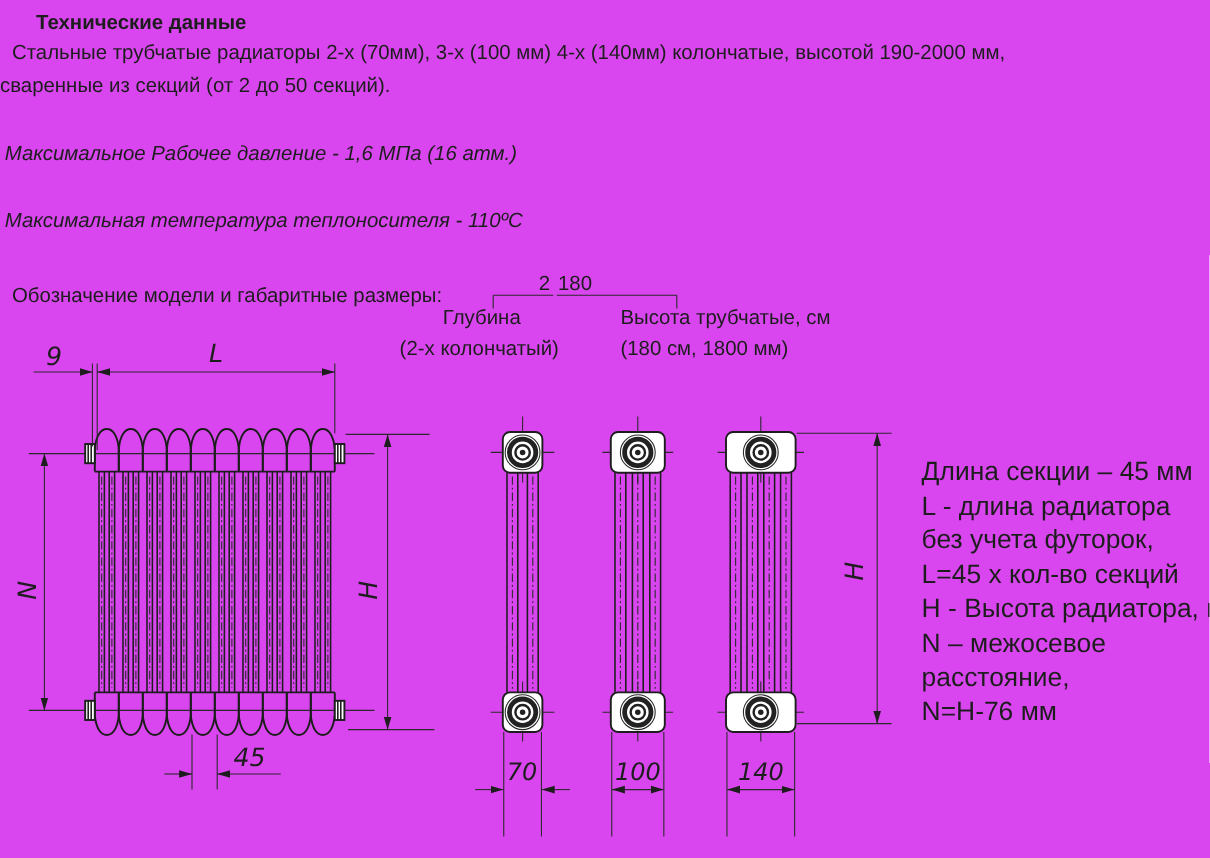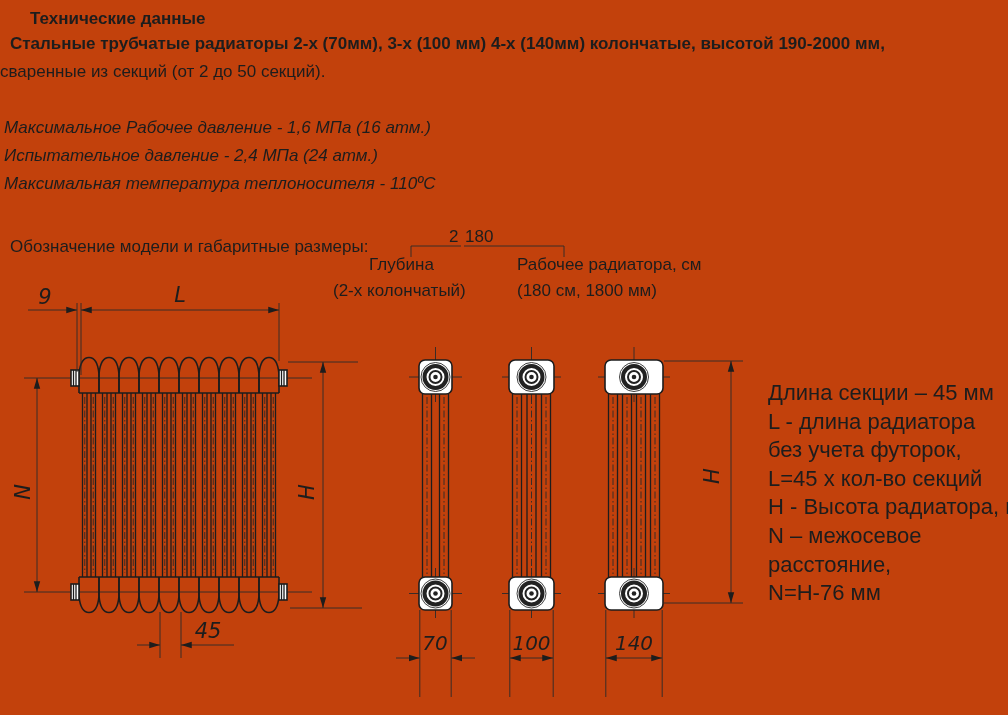--- a/index.html
+++ b/index.html
@@ -1,17 +1,17 @@
 <!DOCTYPE html>
 <html><head>
 <meta charset="utf-8">
 <style>
   html,body { margin:0; padding:0; background:#ffffff; }
   .page {
-    position:relative; width:1008px; height:715px; background:#c2410c;
+    position:relative; width:1008px; height:715px; background:#d946ef;
     font-family:"Liberation Sans", sans-serif; color:#1d1d1d; overflow:hidden;
   }
   .t { position:absolute; white-space:pre; font-size:17px; line-height:22px; color:#1d1d1d; }
   .bold { font-weight:bold; }
   .block { position:absolute; white-space:pre; font-size:17px; line-height:28px; color:#1d1d1d; }
   .legend { position:absolute; white-space:pre; font-size:22px; line-height:28.6px; color:#1d1d1d; }
   svg.draw { position:absolute; left:0; top:0; pointer-events:none; }
   .ln { stroke:#1d1d1d; stroke-width:1.6; fill:none; stroke-linejoin:round; }
   .ln2 { stroke:#1d1d1d; stroke-width:1.3; fill:none; }
   .tn { stroke:#2a2a2a; stroke-width:0.9; fill:none; }
@@ -19,31 +19,31 @@
   .boxw { stroke:#1d1d1d; stroke-width:1.6; fill:#ffffff; }
   .dimtxt { font-family:"DejaVu Sans", sans-serif; font-style:italic; font-size:21px; fill:#1d1d1d; }
   .dimtxt.small { font-size:20px; }
 </style>
 </head>
 <body>
 
 <div class="page">
 
   <div class="t bold" style="left:30px; top:8px;">Технические данные</div>
-  <div class="t" style="left:10px; top:33px;font-weight:bold;">Стальные трубчатые радиаторы 2-х (70мм), 3-х (100 мм) 4-х (140мм) колончатые, высотой 190-2000 мм,</div>
+  <div class="t" style="left:10px; top:33px;">Стальные трубчатые радиаторы 2-х (70мм), 3-х (100 мм) 4-х (140мм) колончатые, высотой 190-2000 мм,</div>
   <div class="t" style="left:0; top:61px;">сваренные из секций (от 2 до 50 секций).</div>
 
-  <div class="block" style="left:4px; top:114px;font-style:italic;"><span>Максимальное Рабочее давление - 1,6 МПа (16 атм.)</span><br><span>Испытательное давление - 2,4 МПа (24 атм.)</span><br><span>Максимальная температура теплоносителя - 110ºС</span><br></div>
+  <div class="block" style="left:4px; top:114px;font-style:italic;"><span>Максимальное Рабочее давление - 1,6 МПа (16 атм.)</span><br><br><span>Максимальная температура теплоносителя - 110ºС</span><br></div>
 
   <div class="t" style="left:10px; top:236px;">Обозначение модели и габаритные размеры:</div>
   <div class="t" style="left:449px; top:226px;">2</div>
   <div class="t" style="left:465px; top:226px;">180</div>
   <div class="t" style="left:369px; top:254px;">Глубина</div>
   <div class="t" style="left:333px; top:280px;">(2-х колончатый)</div>
-  <div class="t" style="left:517px; top:254px;">Рабочее радиатора, см</div>
+  <div class="t" style="left:517px; top:254px;">Высота трубчатые, см</div>
   <div class="t" style="left:517px; top:280px;">(180 см, 1800 мм)</div>
 
   <div class="legend" style="left:768px; top:379px;"><span>Длина секции – 45 мм</span><br><span>L - длина радиатора</span><br><span>без учета футорок,</span><br><span>L=45 х кол-во секций</span><br><span>H - Высота радиатора, мм</span><br><span>N – межосевое</span><br><span>расстояние,</span><br><span>N=H-76 мм</span></div>
 
   <svg class="draw" width="1008" height="715" viewBox="0 0 1008 715">
     <defs>
       <marker id="arr" viewBox="0 0 12 8" refX="11" refY="4" markerWidth="13" markerHeight="9" orient="auto-start-reverse">
         <path d="M0,0.7 L11,4 L0,7.3 Z" fill="#1d1d1d"></path>
       </marker>
       <g id="fv-sec">

